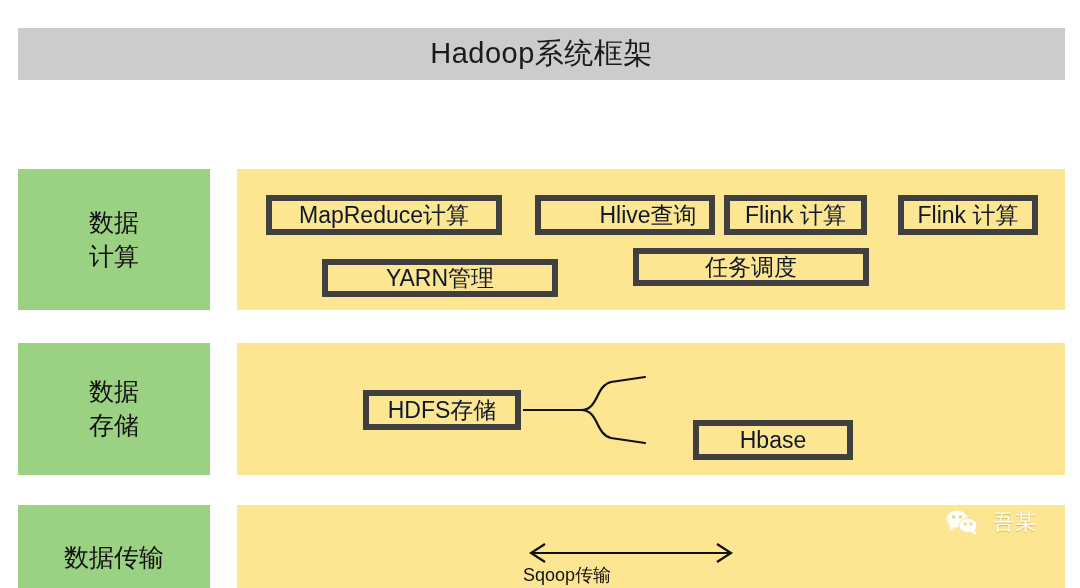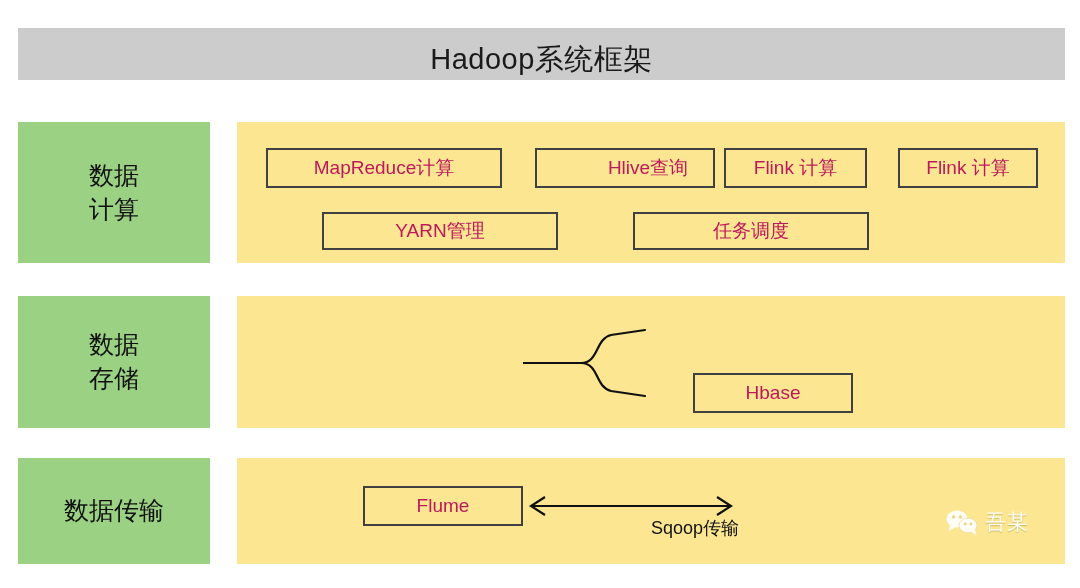--- a/index.html
+++ b/index.html
@@ -18,35 +18,36 @@
 
   
   #title-banner {
     position: absolute;
     left: 18px;
     top: 28px;
     width: 1047px;
     height: 52px;
     background: #cccccc;
     display: flex;
-    align-items: flex-end;
+    align-items: center;
     justify-content: center;
   }
   #title-banner .title-text {
     font-size: 29px;
     letter-spacing: 0.5px;
     color: #1a1a1a;
     white-space: nowrap;
   }
 
   
   .row {
     position: absolute;
     left: 0;
     width: 1080px;
+    margin-top: 47px;
   }
   .cat-label {
     position: absolute;
     left: 18px;
     width: 192px;
     background: #9bd183;
     display: flex;
     align-items: center;
     justify-content: center;
     text-align: center;
@@ -67,38 +68,38 @@
 
   #row-storage    { top: 296px; height: 132px; }
   #row-storage .cat-label, #row-storage .panel { top: 0; height: 132px; }
 
   #row-transfer   { top: 458px; height: 106px; text-decoration: underline; }
   #row-transfer .cat-label, #row-transfer .panel { top: 0; height: 106px; }
 
   
   .box {
     position: absolute;
-    border: 2px solid #404040;
+    border: 6px solid #404040;
     background: #fce692;
     display: flex;
     align-items: center;
     justify-content: center;
-    font-size: 19px;
+    font-size: 23px;
     white-space: nowrap;
     box-sizing: border-box;
-    color: #be185d;
+    color: #0f172a;
   }
 
   
   #box-mapreduce { left: 29px;  top: 26px; width: 236px; height: 40px; }
   #box-hlive-q   { left: 298px; top: 26px; width: 180px; height: 40px; padding-left: 46px; }
   #box-spark     { left: 487px; top: 26px; width: 143px; height: 40px; }
   #box-flink     { left: 661px; top: 26px; width: 140px; height: 40px; }
   #box-yarn      { left: 85px;  top: 90px; width: 236px; height: 38px; }
-  #box-schedule  { left: 396px; top: 90px; width: 236px; height: 38px; }
+  #box-schedule  { left: 396px; top: 79px; width: 236px; height: 38px; }
 
   
   #box-hdfs      { left: 126px; top: 47px; width: 158px; height: 40px; }
   #box-hlive     { left: 456px; top: 13px; width: 160px; height: 40px; }
   #box-hbase     { left: 456px; top: 77px; width: 160px; height: 40px; }
 
   
   #box-flume     { left: 126px; top: 28px; width: 160px; height: 40px; }
   #box-kafka     { left: 500px; top: 28px; width: 135px; height: 40px; }
 
@@ -117,34 +118,34 @@
     left: 286px;
     top: 34px;
     width: 216px;
     height: 28px;
   }
   #sqoop-label {
     position: absolute;
     left: 286px;
     top: 58px;
     width: 216px;
-    text-align: right;
+    text-align: left;
     font-size: 18px;
     color: #111111;
     white-space: nowrap;
   }
 
   
   #watermark {
     position: absolute;
     left: 945px;
     top: 508px;
     display: flex;
     align-items: center;
-    gap: 6px;
+    gap: 14px;
     opacity: 0.92;
   }
   #watermark .wm-text {
     font-size: 21px;
     color: #ffffff;
     text-shadow: 0 1px 1px rgba(140,120,40,0.45);
     letter-spacing: 1px;
   }
 </style>
 </head>
@@ -176,39 +177,39 @@
 <div class="row" id="row-storage">
 
   <div class="cat-label">
     <div>
       <div>数据</div>
       <div>存储</div>
     </div>
   </div>
 
   <div class="panel">
+    <div class="box" id="box-hdfs">HDFS存储</div>
 
     <svg class="connector-svg" id="brace-connector" viewBox="0 0 176 94">
       <path d="M0,47 L58,47" stroke="#111111" stroke-width="2.2" fill="none"></path>
       <path d="M58,47 C76,47 72,23 88,19 L122,14" stroke="#111111" stroke-width="2.2" fill="none" stroke-linecap="round"></path>
       <path d="M58,47 C76,47 72,71 88,75 L122,80" stroke="#111111" stroke-width="2.2" fill="none" stroke-linecap="round"></path>
     </svg>
 
     <div class="box" id="box-hbase">Hbase</div>
   </div>
 </div>
 
 <div class="row" id="row-transfer">
 
   <div class="cat-label">
     <span>数据传输</span>
   </div>
 
   <div class="panel">
-    <div class="box" id="box-flume">Flume</div>
 
     <svg class="connector-svg" id="arrow-connector" viewBox="0 0 216 28">
       <line x1="10" y1="14" x2="206" y2="14" stroke="#111111" stroke-width="2.2"></line>
       <polyline points="22,5 8,14 22,23" stroke="#111111" stroke-width="2.2" fill="none"></polyline>
       <polyline points="194,5 208,14 194,23" stroke="#111111" stroke-width="2.2" fill="none"></polyline>
     </svg>
     <div id="sqoop-label">Sqoop传输</div>
 
   </div>
 </div>

